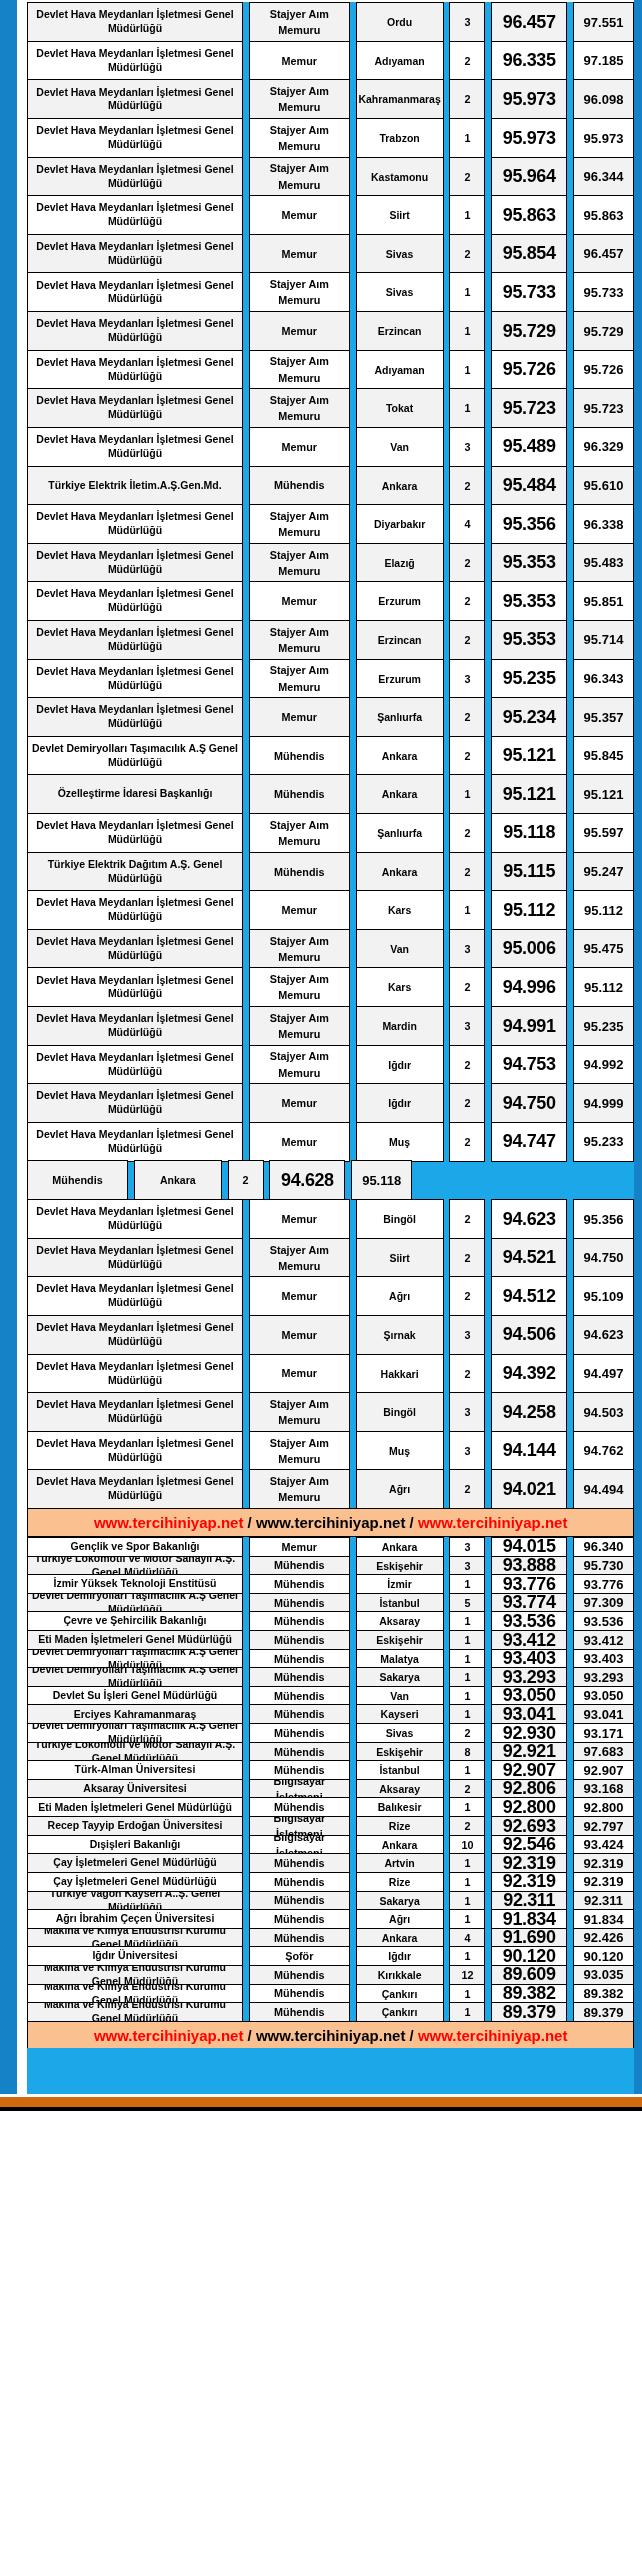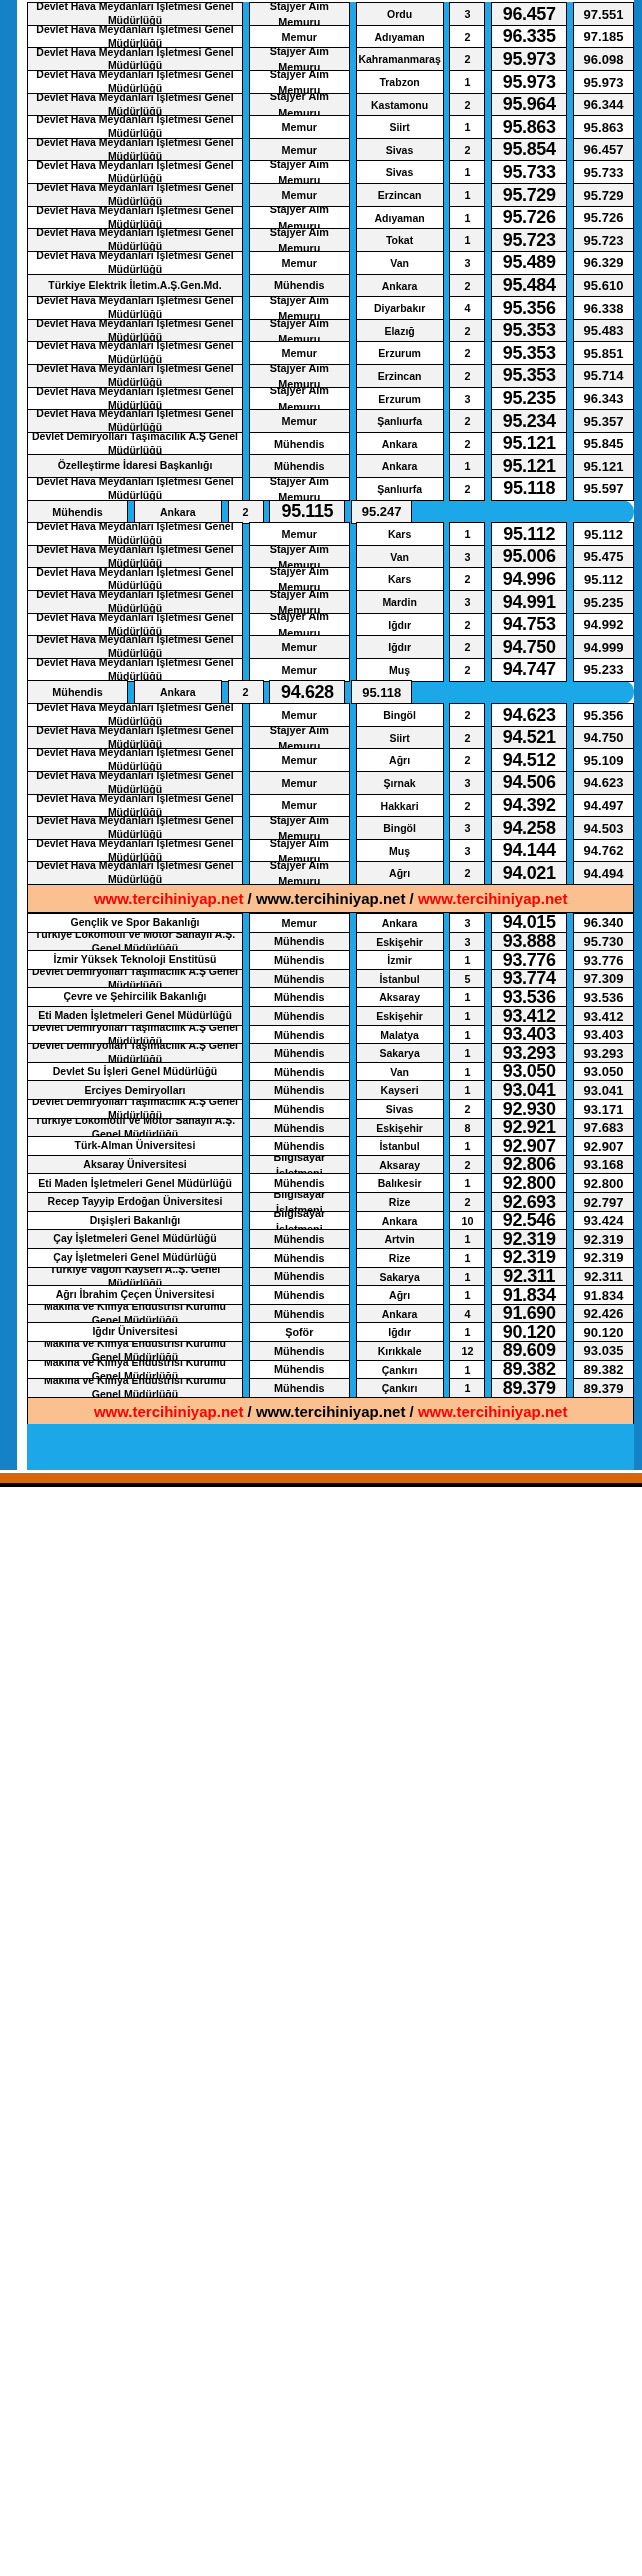--- a/index.html
+++ b/index.html
@@ -3,21 +3,21 @@
 <meta charset="utf-8">
 <style>
   html,body{margin:0;padding:0;background:#ffffff;}
   body{width:643px;font-family:"Liberation Sans",sans-serif;font-weight:bold;color:#000;}
   .frame{position:relative;width:643px;background:#ffffff;}
   .band-left{position:absolute;left:0;top:0;bottom:16.6px;width:17.3px;background:#1581c6;}
   .band-right{position:absolute;right:0;top:0;bottom:16.6px;width:8.7px;background:#1581c6;}
   .content{margin-left:27px;margin-right:8.7px;padding-top:2.2px;}
   .trow{display:flex;gap:5.8px;background:#1ba7e8;align-items:stretch;}
   .trow + .trow{margin-top:-1.4px;}
-  .sec1 .trow{height:24px;border-radius:12px;}
+  .sec1 .trow{height:40px;}
   .sec2 .trow{height:20px;}
   .cell{box-sizing:border-box;border:1.4px solid #000;display:flex;flex-direction:column;
         align-items:center;justify-content:center;text-align:center;background:#fff;overflow:hidden;}
   .c1{flex:0 0 216px;font-size:10.5px;line-height:1.32;padding:0 2.9px;}
   .c2{flex:0 0 101px;font-size:10.8px;line-height:1.5;padding:0 10px;}
   .c3{flex:0 0 88px;font-size:10.5px;padding:0 0.7px;}
   .c4{flex:0 0 36px;font-size:10.8px;}
   .c5{flex:0 0 76px;font-size:18px;letter-spacing:-0.4px;}
   .c6{flex:0 0 61px;font-size:13px;}
   .sec1 .trow:nth-child(odd) .cell{background:#f2f2f2;}
@@ -479,20 +479,23 @@
             <span>2</span>
           </div>
     <div class="cell c5">
             <span>95.118</span>
           </div>
     <div class="cell c6">
             <span>95.597</span>
           </div>
   </div>
         <div class="trow">
+    <div class="cell c1">
+            <span>Türkiye Elektrik Dağıtım A.Ş. Genel Müdürlüğü</span>
+          </div>
     <div class="cell c2">
             <span>Mühendis</span>
           </div>
     <div class="cell c3">
             <span>Ankara</span>
           </div>
     <div class="cell c4">
             <span>2</span>
           </div>
     <div class="cell c5">
@@ -1001,21 +1004,21 @@
           </div>
     <div class="cell c5">
             <span>93.050</span>
           </div>
     <div class="cell c6">
             <span>93.050</span>
           </div>
   </div>
         <div class="trow">
     <div class="cell c1">
-            <span>Erciyes Demiryolları</span>
+            <span>Erciyes Kahramanmaraş</span>
           </div>
     <div class="cell c2">
             <span>Mühendis</span>
           </div>
     <div class="cell c3">
             <span>Kayseri</span>
           </div>
     <div class="cell c4">
             <span>1</span>
           </div>

